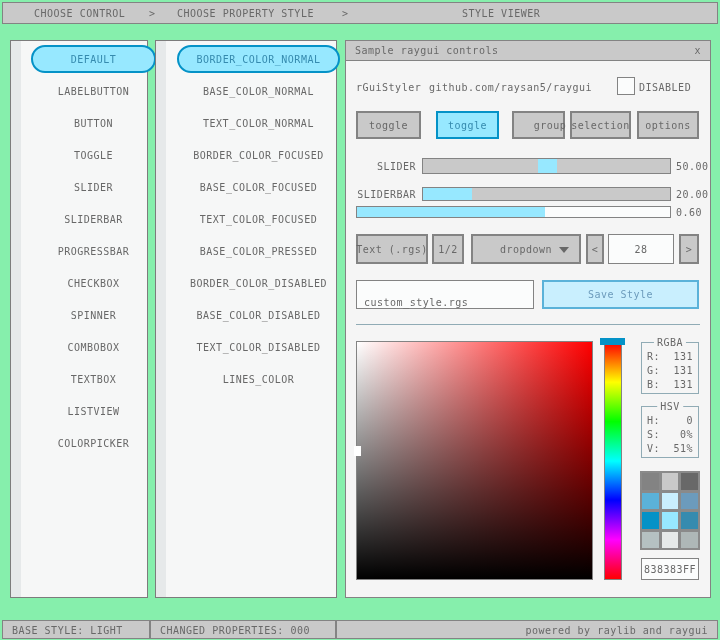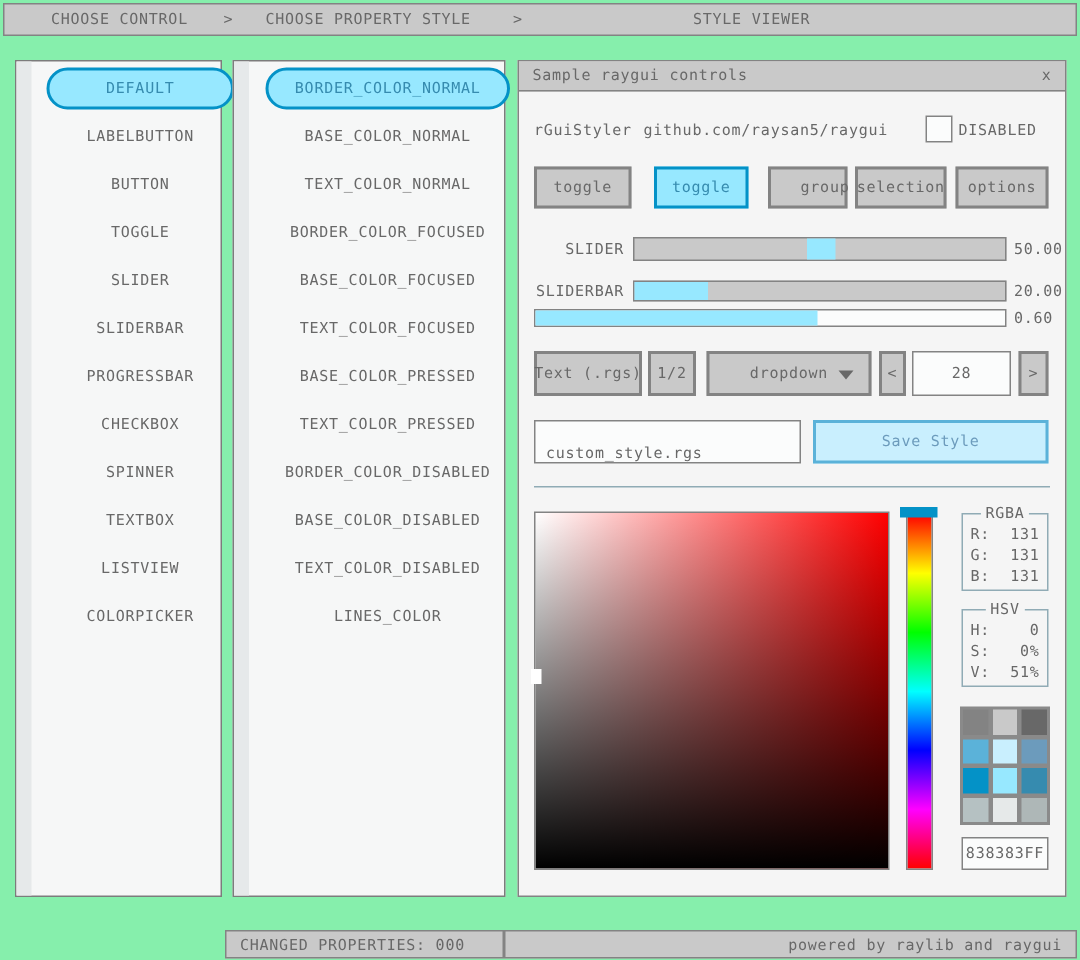--- a/index.html
+++ b/index.html
@@ -79,37 +79,37 @@
     <div class="items" style="left:20px;width:125px;">
         <div class="list-item selected">DEFAULT</div>
         <div class="list-item">LABELBUTTON</div>
         <div class="list-item">BUTTON</div>
         <div class="list-item">TOGGLE</div>
         <div class="list-item">SLIDER</div>
         <div class="list-item">SLIDERBAR</div>
         <div class="list-item">PROGRESSBAR</div>
         <div class="list-item">CHECKBOX</div>
         <div class="list-item">SPINNER</div>
+        <div class="list-item">COMBOBOX</div>
         <div class="list-item">TEXTBOX</div>
         <div class="list-item">LISTVIEW</div>
         <div class="list-item">COLORPICKER</div>
       </div>
   </div>
 
   <div class="panel" style="left:155px;width:182px;">
     <div class="scrollbar"></div>
     <div class="items" style="left:21px;width:163px;">
         <div class="list-item selected">BORDER_COLOR_NORMAL</div>
         <div class="list-item">BASE_COLOR_NORMAL</div>
         <div class="list-item">TEXT_COLOR_NORMAL</div>
         <div class="list-item">BORDER_COLOR_FOCUSED</div>
         <div class="list-item">BASE_COLOR_FOCUSED</div>
         <div class="list-item">TEXT_COLOR_FOCUSED</div>
         <div class="list-item">BASE_COLOR_PRESSED</div>
-        <div class="list-item">TEXT_COLOR_PRESSED</div>
         <div class="list-item">BORDER_COLOR_DISABLED</div>
         <div class="list-item">BASE_COLOR_DISABLED</div>
         <div class="list-item">TEXT_COLOR_DISABLED</div>
         <div class="list-item">LINES_COLOR</div>
       </div>
   </div>
 
   <div id="window">
     <div id="titlebar">
       <span class="title">Sample raygui controls</span>
@@ -218,20 +218,23 @@
         <div class="swatch" style="background: rgb(181, 193, 194);"></div>
         <div class="swatch" style="background: rgb(230, 233, 233);"></div>
         <div class="swatch" style="background: rgb(174, 183, 183);"></div>
       </div>
 
     <div class="abs whitebox" style="left:295px;top:517px;width:58px;height:22px;display:flex;align-items:center;justify-content:center;">
       <span>838383FF</span>
     </div>
   </div>
 
+  <div class="bar" style="left:2px;top:620px;width:148px;height:19px;">
+    <span class="bar-text" style="left:9px;top:4px;">BASE STYLE: LIGHT</span>
+  </div>
   <div class="bar" style="left:150px;top:620px;width:186px;height:19px;">
     <span class="bar-text" style="left:9px;top:4px;">CHANGED PROPERTIES: 000</span>
   </div>
   <div class="bar" style="left:336px;top:620px;width:382px;height:19px;">
     <span class="bar-text" style="right:9px;top:4px;">powered by raylib and raygui</span>
   </div>
 
 </div>
 
 </body></html>

